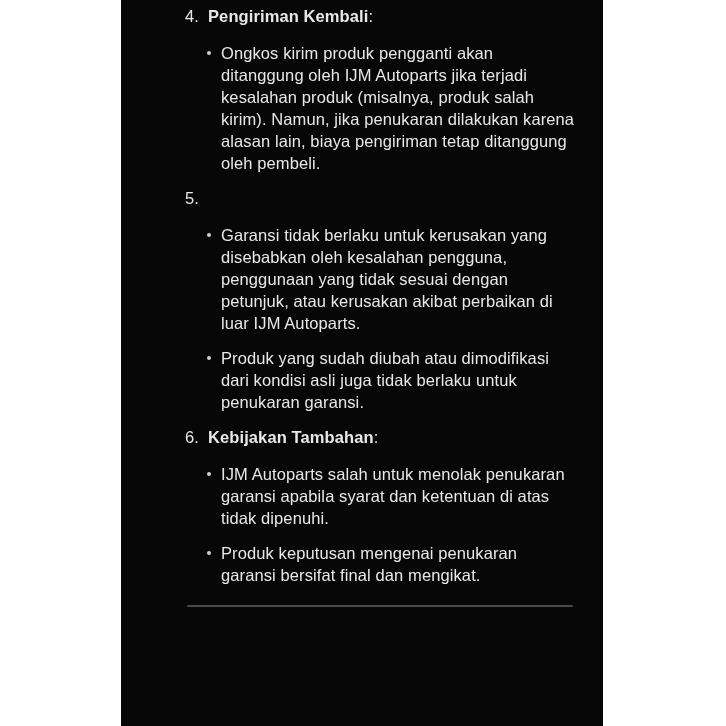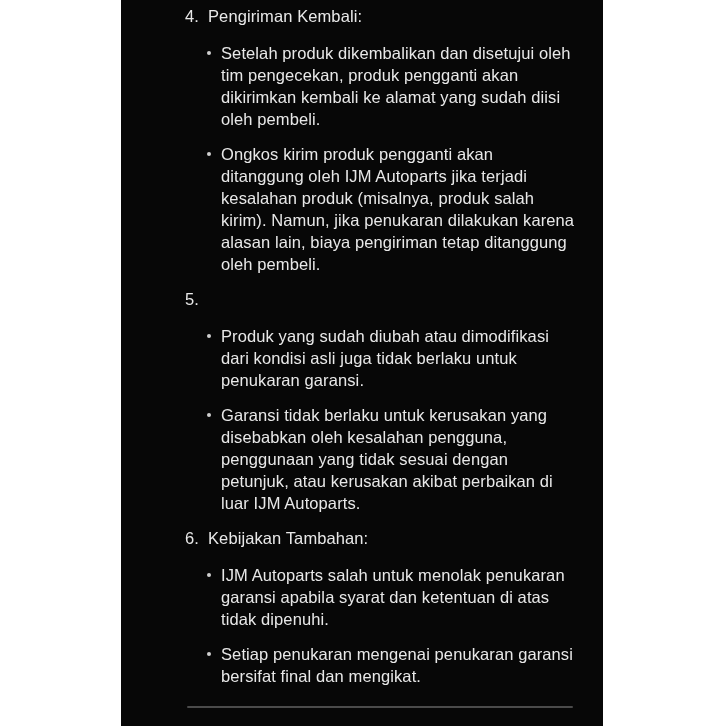--- a/index.html
+++ b/index.html
@@ -31,21 +31,21 @@
   .policy-item { margin: 0; }
   .item-heading {
     display: flex;
     align-items: flex-start;
     margin: 0 0 15px 0;
   }
   .item-number {
     width: 23px;
     flex: 0 0 23px;
   }
-  .item-title { font-weight: normal; }
+  .item-title { font-weight: bold; }
   .item-colon { font-weight: normal; }
   ul.bullets {
     list-style: none;
     margin: 0;
     padding: 0;
   }
   ul.bullets li {
     display: flex;
     align-items: flex-start;
     margin: 0 0 13px 0;
@@ -78,57 +78,53 @@
   <div class="content">
 
     <div class="policy-item">
       <div class="item-heading">
         <span class="item-number">4.</span>
         <span><span class="item-title">Pengiriman Kembali</span><span class="item-colon">:</span></span>
       </div>
       <ul class="bullets">
         <li>
           <span class="bullet-dot"></span>
-          <span class="bullet-text">Setelah produk dikembalikan dan disetujui oleh tim pengecekan, produk pengganti akan dikirimkan kembali ke alamat yang sudah diisi oleh pembeli.</span>
-        </li>
-        <li>
-          <span class="bullet-dot"></span>
           <span class="bullet-text">Ongkos kirim produk pengganti akan ditanggung oleh IJM Autoparts jika terjadi kesalahan produk (misalnya, produk salah kirim). Namun, jika penukaran dilakukan karena alasan lain, biaya pengiriman tetap ditanggung oleh pembeli.</span>
         </li>
       </ul>
     </div>
 
     <div class="policy-item">
       <div class="item-heading">
         <span class="item-number">5.</span>
       </div>
       <ul class="bullets">
         <li>
           <span class="bullet-dot"></span>
-          <span class="bullet-text">Produk yang sudah diubah atau dimodifikasi dari kondisi asli juga tidak berlaku untuk penukaran garansi.</span>
+          <span class="bullet-text">Garansi tidak berlaku untuk kerusakan yang disebabkan oleh kesalahan pengguna, penggunaan yang tidak sesuai dengan petunjuk, atau kerusakan akibat perbaikan di luar IJM Autoparts.</span>
         </li>
         <li>
           <span class="bullet-dot"></span>
-          <span class="bullet-text">Garansi tidak berlaku untuk kerusakan yang disebabkan oleh kesalahan pengguna, penggunaan yang tidak sesuai dengan petunjuk, atau kerusakan akibat perbaikan di luar IJM Autoparts.</span>
+          <span class="bullet-text">Produk yang sudah diubah atau dimodifikasi dari kondisi asli juga tidak berlaku untuk penukaran garansi.</span>
         </li>
       </ul>
     </div>
 
     <div class="policy-item">
       <div class="item-heading">
         <span class="item-number">6.</span>
         <span><span class="item-title">Kebijakan Tambahan</span><span class="item-colon">:</span></span>
       </div>
       <ul class="bullets">
         <li>
           <span class="bullet-dot"></span>
           <span class="bullet-text">IJM Autoparts salah untuk menolak penukaran garansi apabila syarat dan ketentuan di atas tidak dipenuhi.</span>
         </li>
         <li>
           <span class="bullet-dot"></span>
-          <span class="bullet-text">Setiap penukaran mengenai penukaran garansi bersifat final dan mengikat.</span>
+          <span class="bullet-text">Produk keputusan mengenai penukaran garansi bersifat final dan mengikat.</span>
         </li>
       </ul>
     </div>
 
     <hr class="divider">
   </div>
 </div>
 
 </body></html>

